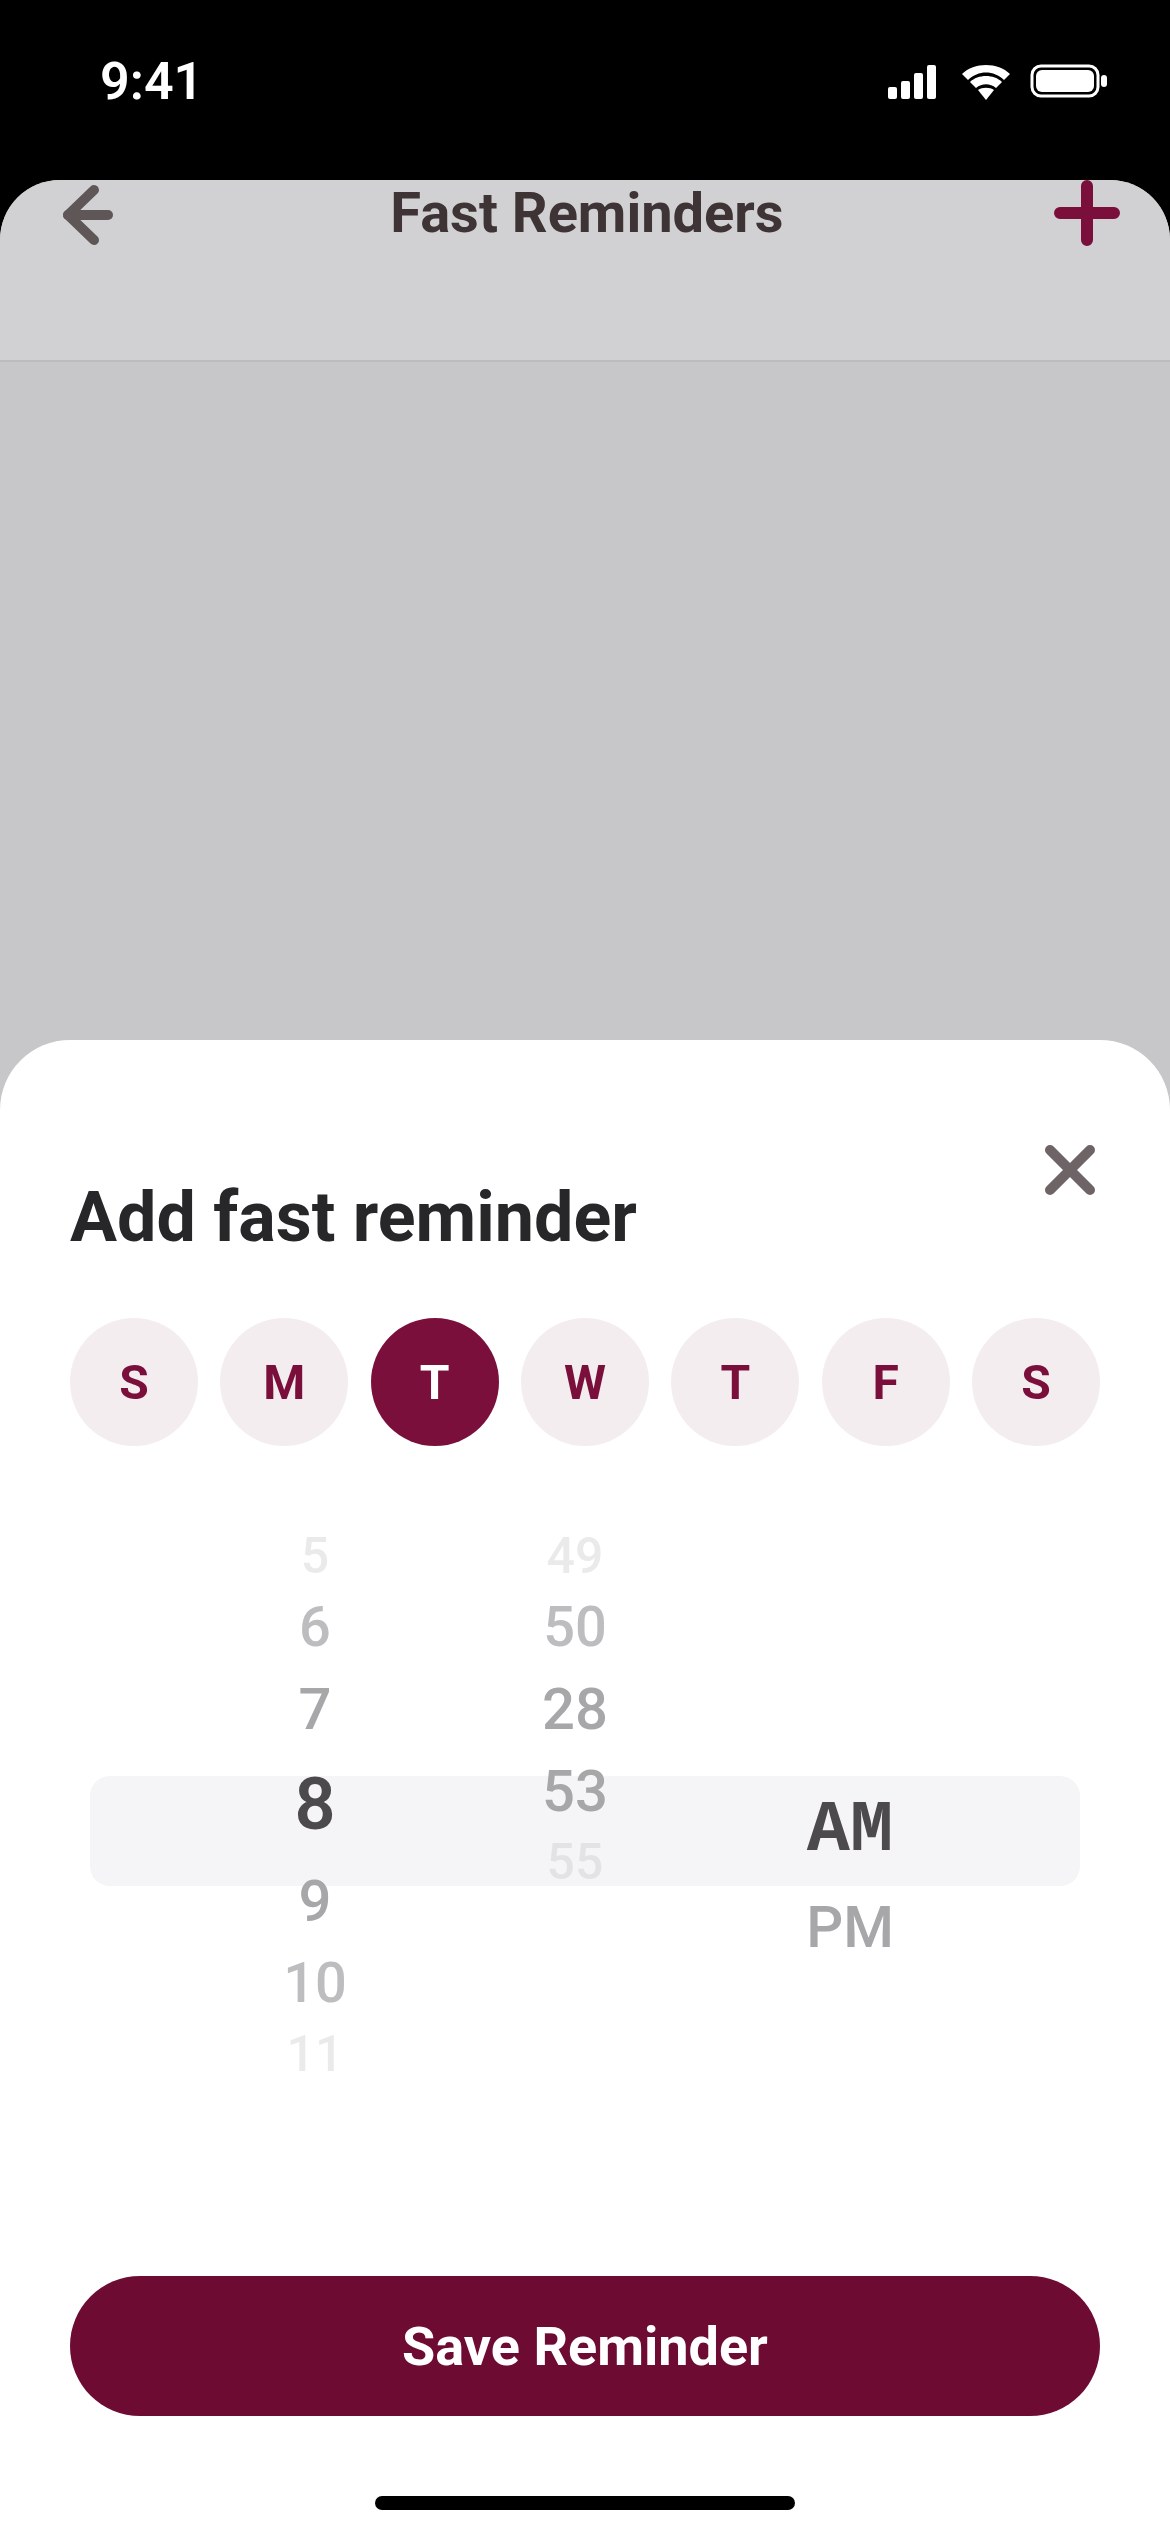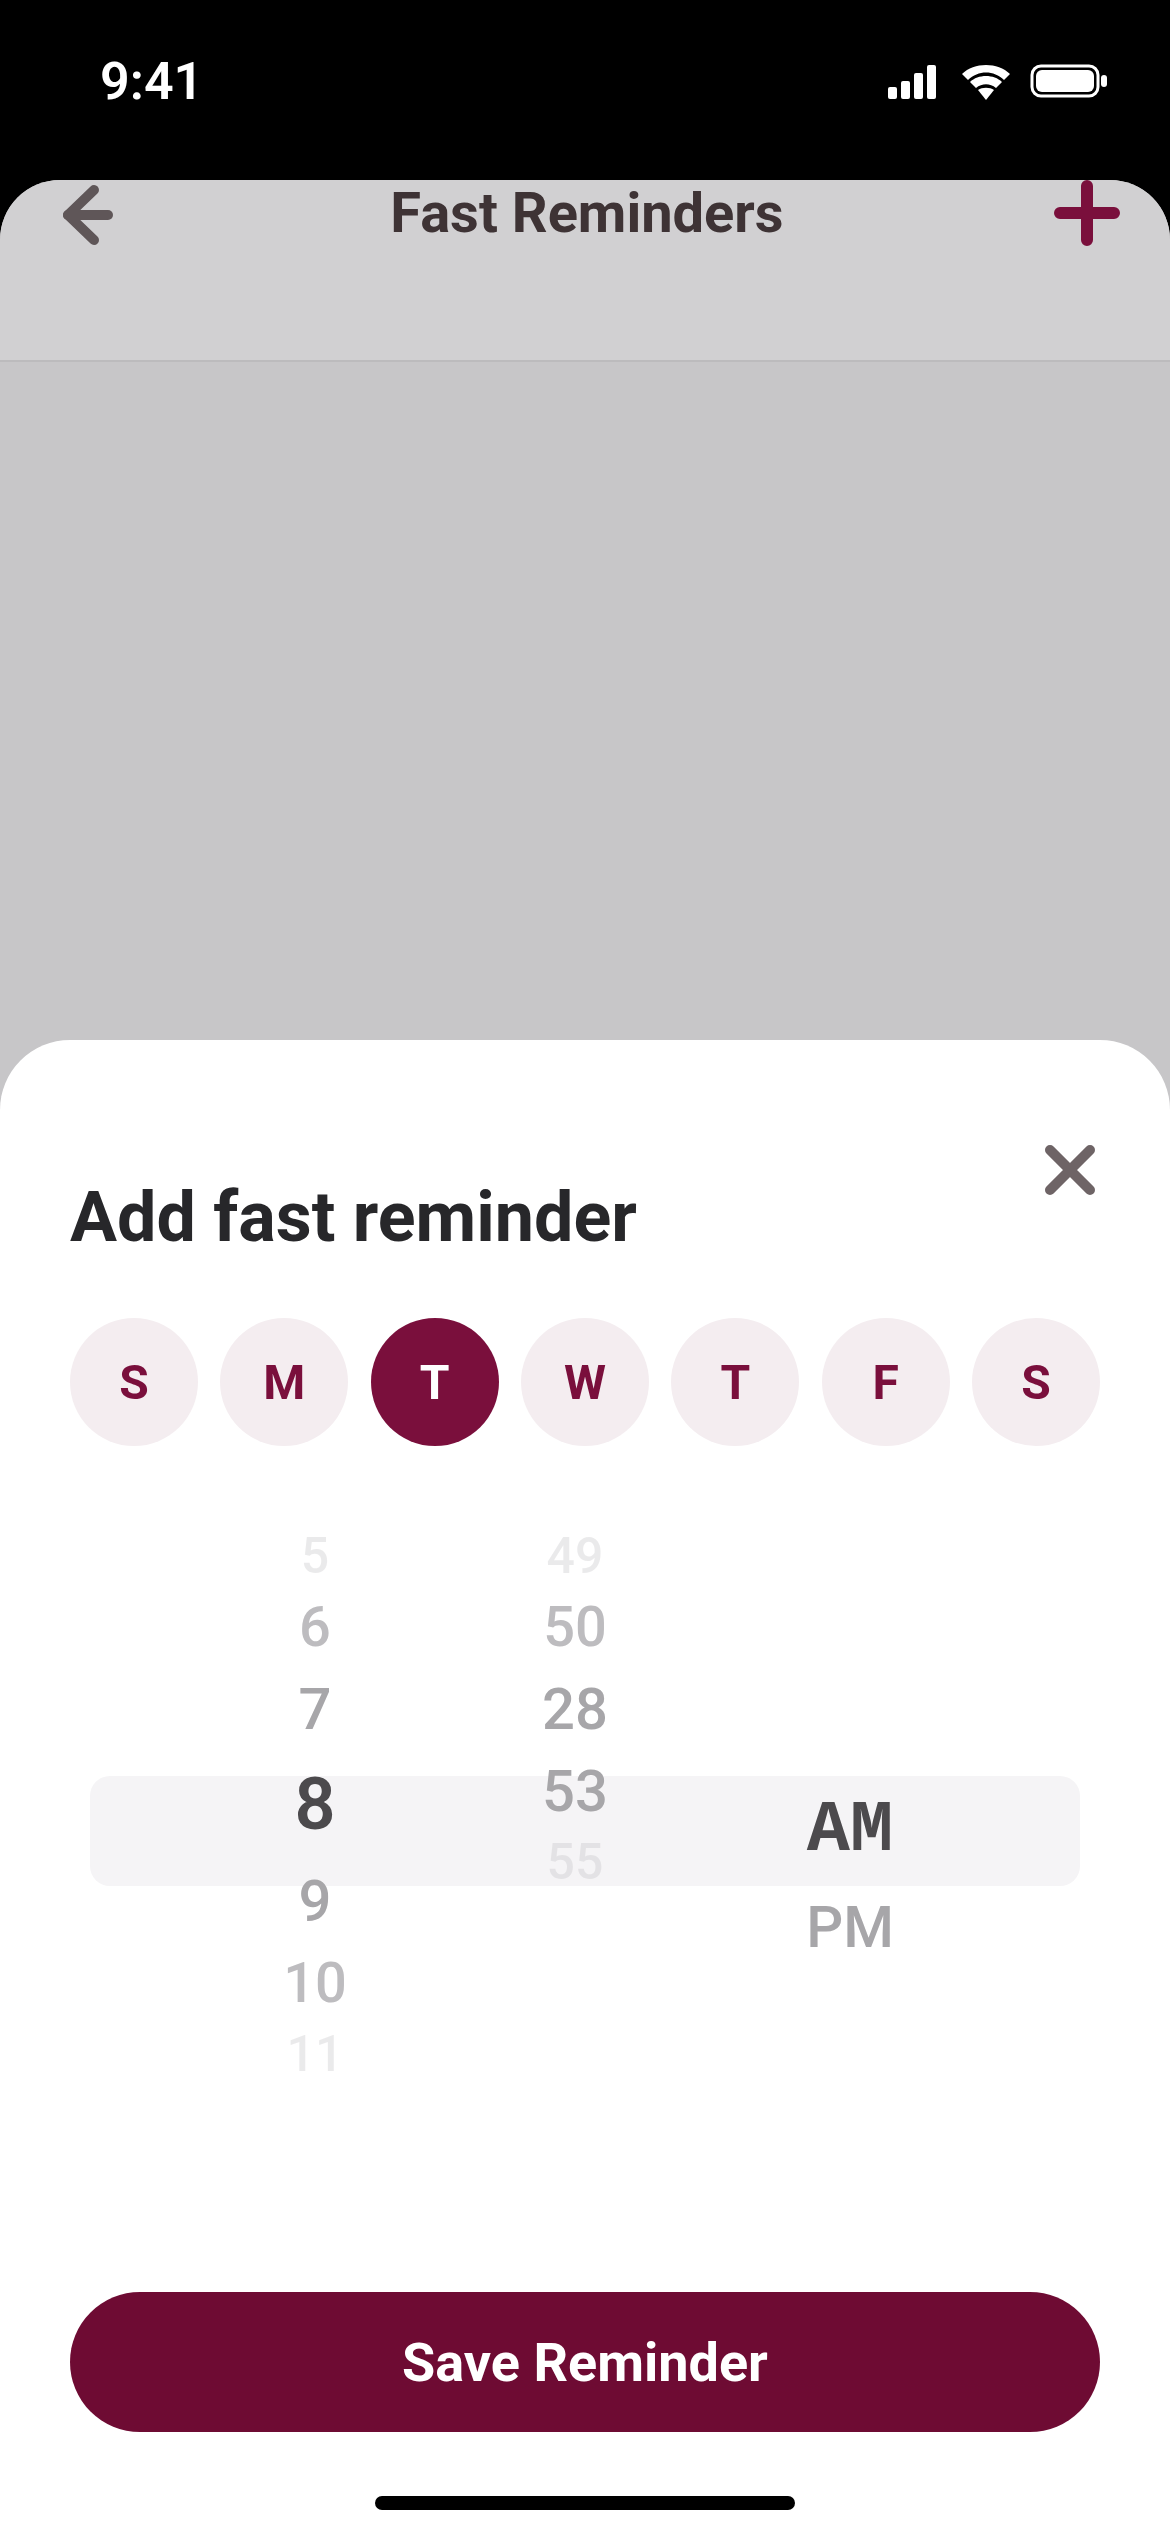--- a/index.html
+++ b/index.html
@@ -173,21 +173,21 @@
     font-weight: 600;
     height: 110px;
     line-height: 110px;
   }
   .picker-item.faded { opacity:0.3; font-size:50px; height:60px; line-height:60px;}
   .picker-col .spacer { height: 10px; flex-shrink:0;}
 
   
   .save-btn {
     margin-top: auto;
-    margin-bottom: 40px;
+    margin-bottom: 56px;
     height: 140px;
     border-radius: 70px;
     background: #6e0b33;
     color: #ffffff;
     font-size: 54px;
     font-weight: 700;
     display: flex;
     align-items: center;
     justify-content: center;
     cursor: pointer;

